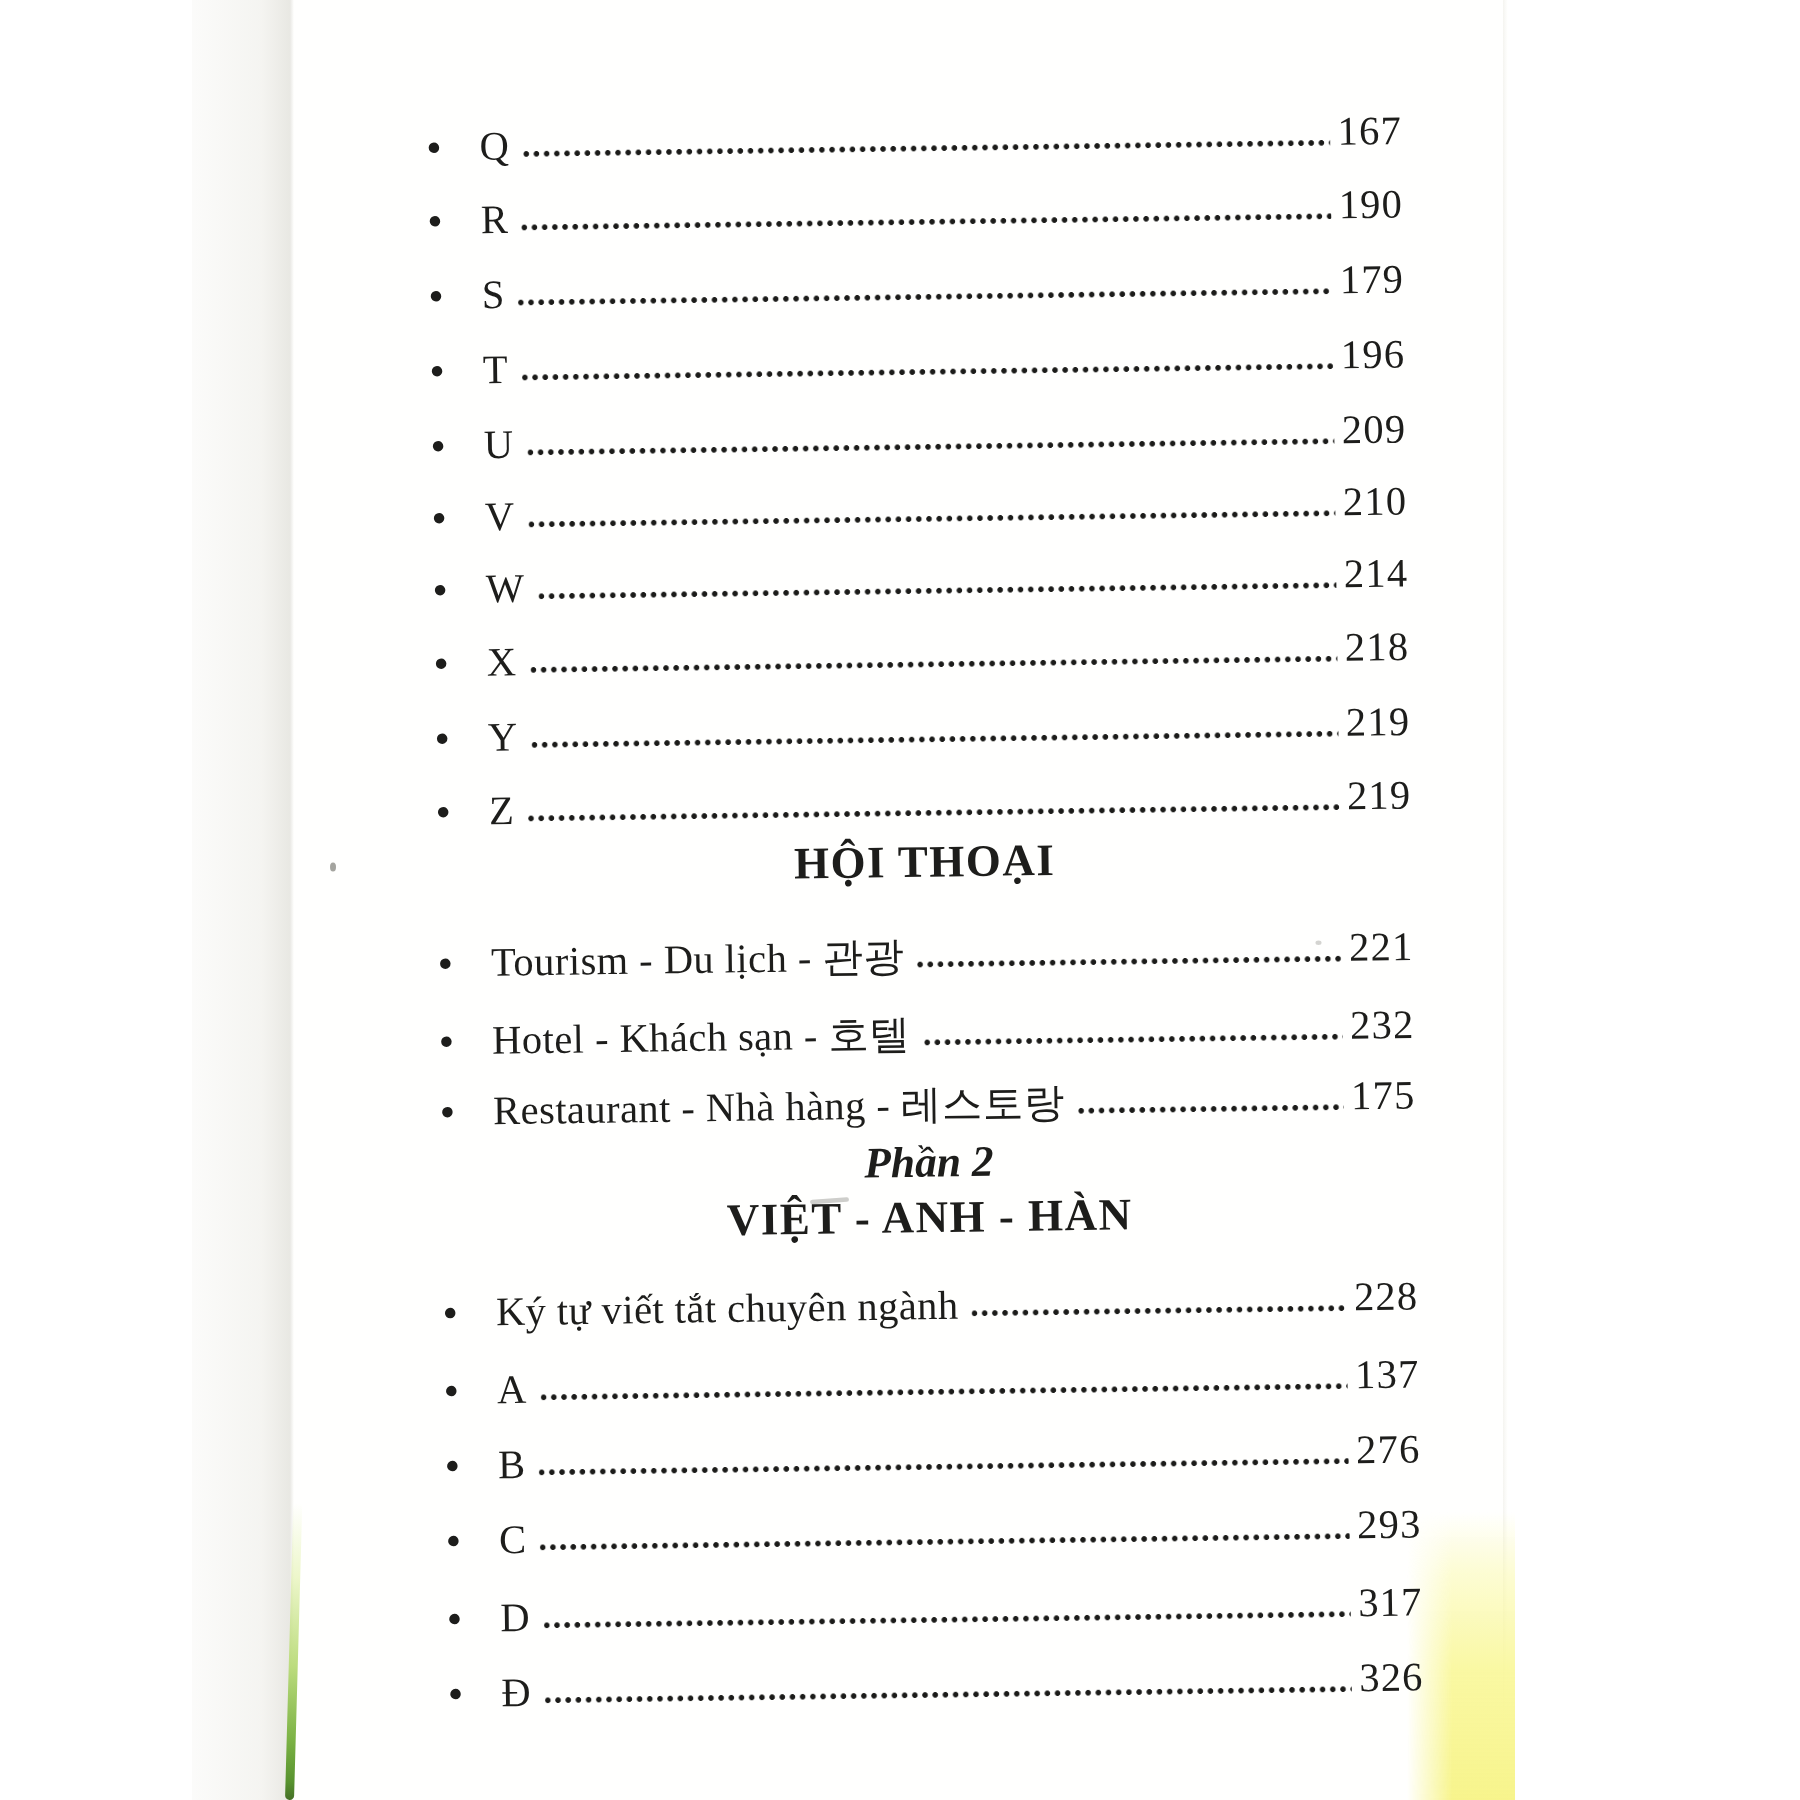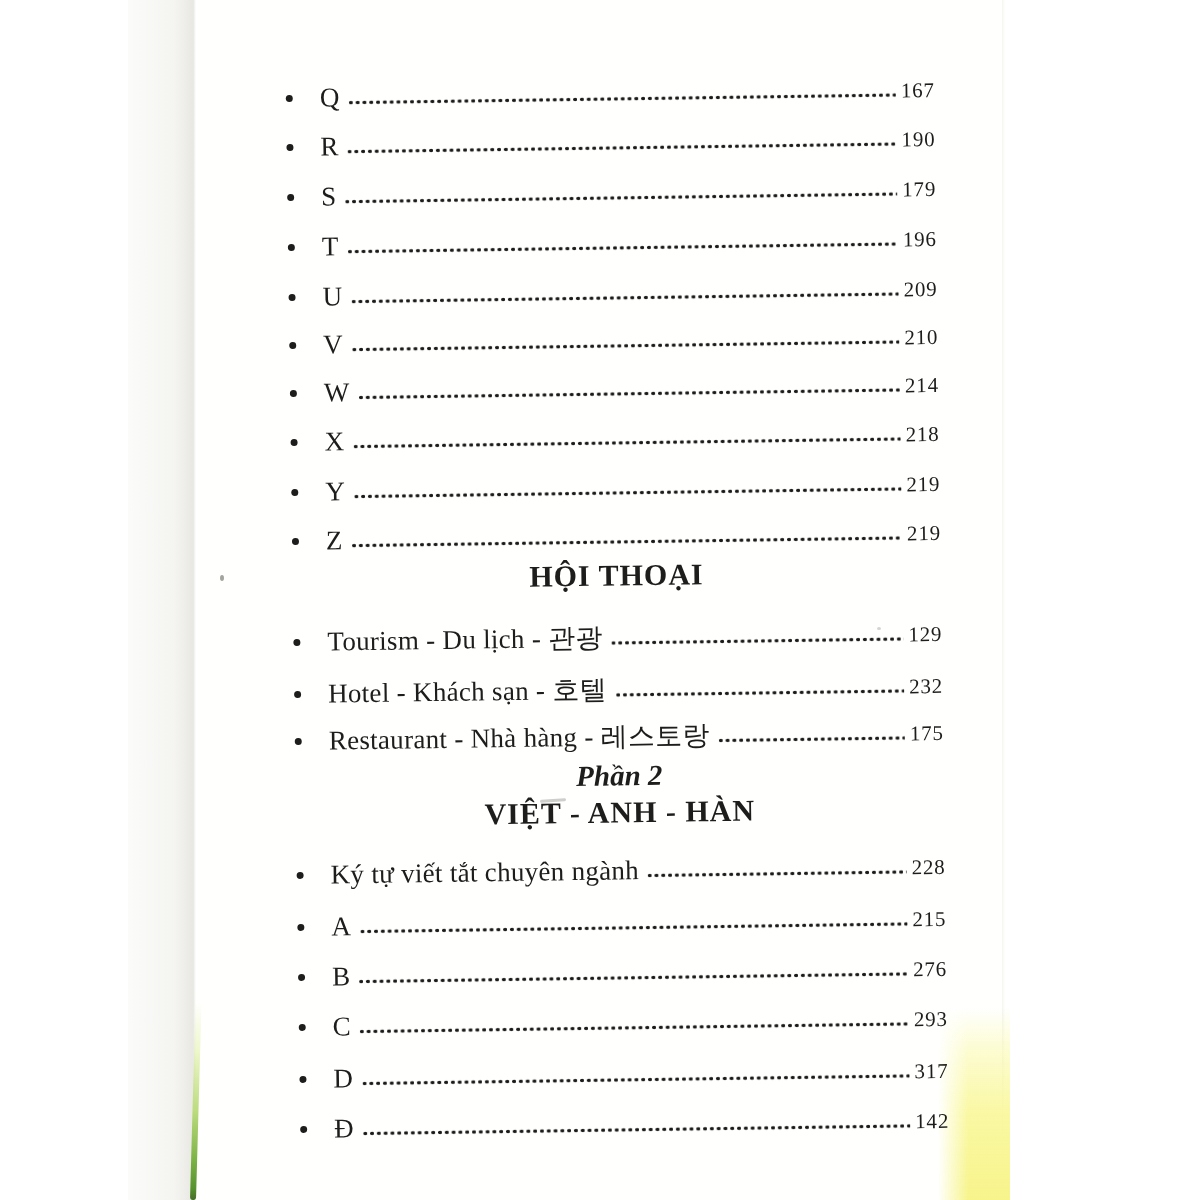--- a/index.html
+++ b/index.html
@@ -129,21 +129,21 @@
   .dots {
     flex: 1 1 auto;
     height: 5px;
     margin: 0 5px 8px 9px;
     background-image: radial-gradient(circle at 2px 2.5px, #1b1b19 1.6px, rgba(0,0,0,0) 2.1px);
     background-size: 6.8px 5px;
     background-repeat: repeat-x;
   }
   .pagenum {
     flex: 0 0 auto;
-    font-size: 21px;
+    font-size: 27px;
     line-height: 1;
     margin-bottom: 4px;
     letter-spacing: 0.8px;
   }
   .section-title {
     position: absolute;
     left: 0;
     width: 100%;
     text-align: center;
     font-weight: bold;
@@ -237,21 +237,21 @@
       <span class="dots"></span>
       <span class="pagenum">219</span>
     </div>
 
     <div class="section-title" style="top:503px">HỘI THOẠI</div>
 
     <div class="toc-row" style="top:558px">
       <span class="bullet"></span>
       <span class="row-label">Tourism - Du lịch - 관광</span>
       <span class="dots"></span>
-      <span class="pagenum">129</span>
+      <span class="pagenum">221</span>
     </div>
     <div class="toc-row" style="top:610px">
       <span class="bullet"></span>
       <span class="row-label">Hotel - Khách sạn - 호텔</span>
       <span class="dots"></span>
       <span class="pagenum">232</span>
     </div>
     <div class="toc-row" style="top:657px">
       <span class="bullet"></span>
       <span class="row-label">Restaurant - Nhà hàng - 레스토랑</span>
@@ -265,21 +265,21 @@
     <div class="toc-row" style="top:791px">
       <span class="bullet"></span>
       <span class="row-label">Ký tự viết tắt chuyên ngành</span>
       <span class="dots"></span>
       <span class="pagenum">228</span>
     </div>
     <div class="toc-row" style="top:843px">
       <span class="bullet"></span>
       <span class="row-label">A</span>
       <span class="dots"></span>
-      <span class="pagenum">215</span>
+      <span class="pagenum">137</span>
     </div>
     <div class="toc-row" style="top:893px">
       <span class="bullet"></span>
       <span class="row-label">B</span>
       <span class="dots"></span>
       <span class="pagenum">276</span>
     </div>
     <div class="toc-row" style="top:943px">
       <span class="bullet"></span>
       <span class="row-label">C</span>
@@ -289,17 +289,17 @@
     <div class="toc-row" style="top:995px">
       <span class="bullet"></span>
       <span class="row-label">D</span>
       <span class="dots"></span>
       <span class="pagenum">317</span>
     </div>
     <div class="toc-row" style="top:1045px">
       <span class="bullet"></span>
       <span class="row-label">Đ</span>
       <span class="dots"></span>
-      <span class="pagenum">142</span>
+      <span class="pagenum">326</span>
     </div>
 
   </div>
 </div>
 
 </body></html>

